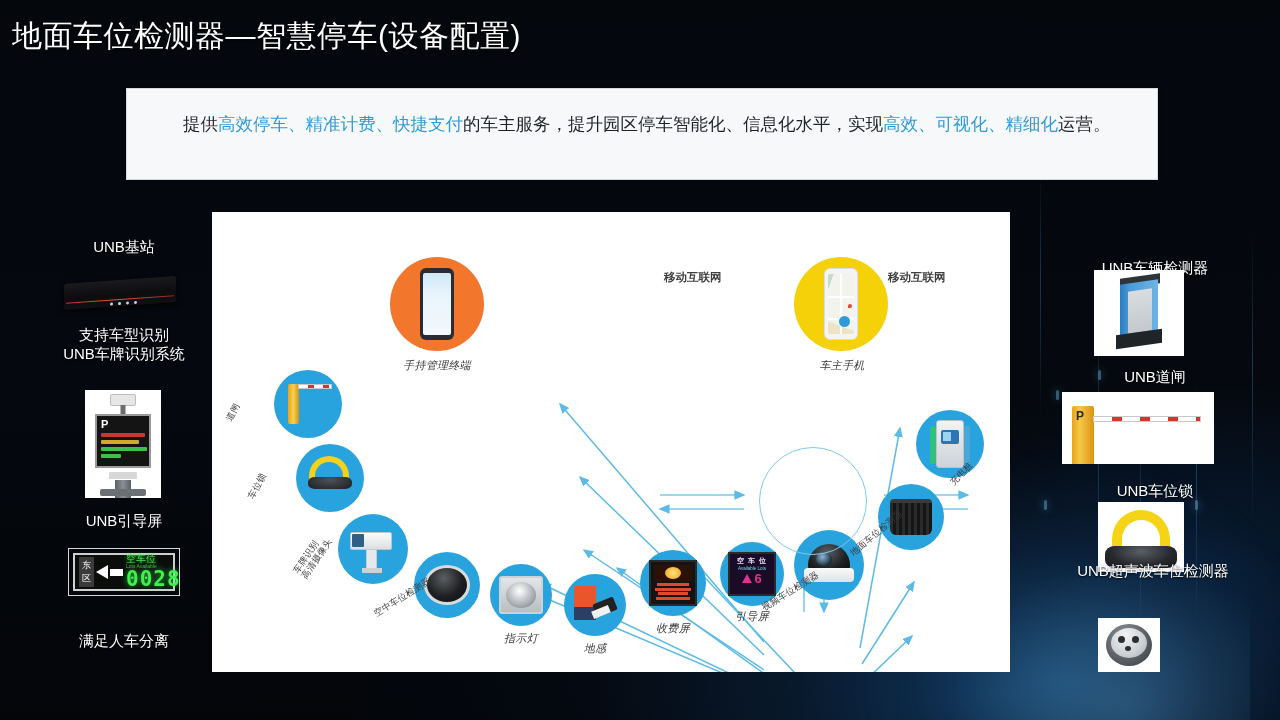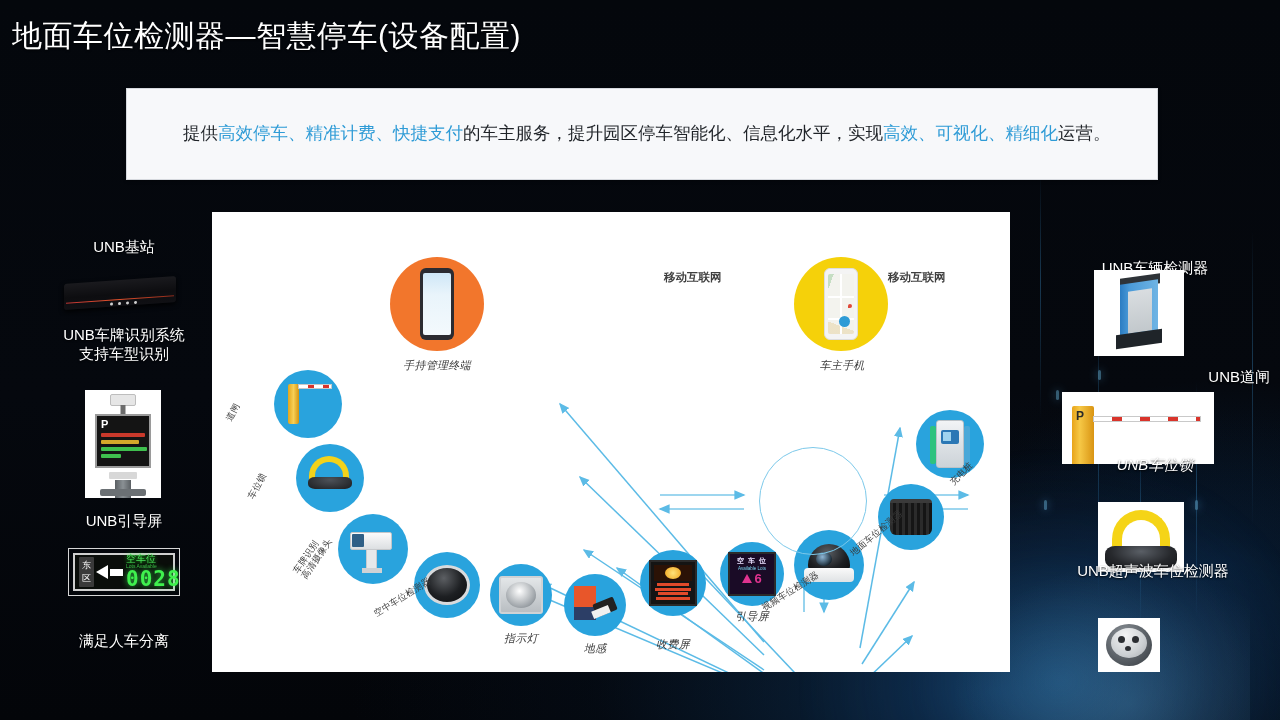--- a/index.html
+++ b/index.html
@@ -52,21 +52,21 @@
     white-space: nowrap;
     text-shadow: 0 1px 2px rgba(0,0,0,0.8);
   }
 
   
   .desc-box {
     position: absolute; left: 126px; top: 88px;
     width: 1032px; height: 92px;
     background: #f7f8fa;
     border: 1px solid #d6d9de;
-    padding: 30px 18px 0 18px;
+    padding: 21px 18px 0 18px;
     line-height: 1.62;
     font-size: 17.5px;
     color: #1f2328;
     box-shadow: 0 1px 3px rgba(0,0,0,0.35);
   }
   .desc-box .indent { display: inline-block; width: 38px; }
   .hl { color: #2e9bd6; }
 
   
   .diagram {
@@ -317,22 +317,22 @@
 <div class="photo photo-nobg" style="left:56px; top:266px; width:136px; height:50px;">
   <div class="bs">
     <div class="bs-dot" style="left:46px;"></div>
     <div class="bs-dot" style="left:54px;"></div>
     <div class="bs-dot" style="left:62px;"></div>
     <div class="bs-dot" style="left:70px;"></div>
   </div>
 </div>
 
 <div class="side-label two-line" style="left:24px; top:326px; width:200px;">
+  <div>支持车型识别</div>
   <div>UNB车牌识别系统</div>
-  <div>支持车型识别</div>
 </div>
 <div class="photo" style="left:85px; top:390px; width:76px; height:108px;">
   <div class="lpr-cam"></div>
   <div class="lpr-neck"></div>
   <div class="lpr-panel">
     <div class="lpr-p">P</div>
     <div class="lpr-row" style="background:#c9392b; width:44px;"></div>
     <div class="lpr-row" style="background:#d4a82a; width:38px;"></div>
     <div class="lpr-row" style="background:#3fbf4e; width:46px;"></div>
     <div class="lpr-row" style="background:#3fbf4e; width:20px;"></div>
@@ -361,29 +361,29 @@
 <div class="side-label" style="left:28px; top:632px; width:192px;">满足人车分离</div>
 
 <div class="side-label" style="left:1040px; top:245px; width:230px;margin-top:14px;">UNB车辆检测器</div>
 <div class="photo" style="left:1094px; top:270px; width:90px; height:86px;">
   <div class="vd-top"></div>
   <div class="vd-body"></div>
   <div class="vd-face"></div>
   <div class="vd-foot"></div>
 </div>
 
-<div class="side-label" style="left:1040px; top:368px; width:230px;text-align:right;">UNB道闸</div>
+<div class="side-label" style="left:1040px; top:368px; width:230px;">UNB道闸</div>
 <div class="photo" style="left:1062px; top:392px; width:152px; height:72px;">
   <div class="bg-post">
       <span class="bg-p">P</span>
     </div>
   <div class="bg-boom"></div>
 </div>
 
-<div class="side-label" style="left:1040px; top:456px; width:230px;font-style:italic;">UNB车位锁</div>
+<div class="side-label" style="left:1040px; top:482px; width:230px;">UNB车位锁</div>
 <div class="photo" style="left:1098px; top:502px; width:86px; height:70px;">
   <div class="pl-arch"></div>
   <div class="pl-base"></div>
 </div>
 
 <div class="side-label" style="left:1028px; top:562px; width:250px;">UNB超声波车位检测器</div>
 <div class="photo" style="left:1098px; top:618px; width:62px; height:54px;">
   <div class="us-outer"></div>
   <div class="us-inner">
     <div class="us-hole" style="left:7px; top:8px;"></div>
@@ -506,21 +506,21 @@
         <div style="width:16px; height:12px; border-radius:50%; background:radial-gradient(circle,#ffe27a,#f0a21a);"></div>
       </div>
       <div style="margin-top:2px;">
         <div style="height:3px; background:#e04a2a; width:32px; margin:1.5px auto;"></div>
         <div style="height:3px; background:#e04a2a; width:36px; margin:1.5px auto;"></div>
         <div style="height:3px; background:#e04a2a; width:30px; margin:1.5px auto;"></div>
         <div style="height:3px; background:#e04a2a; width:34px; margin:1.5px auto;"></div>
       </div>
     </div>
   </div>
-  <div class="cap cap-lg" style="left:428px; top:410px; width:66px; text-align:center;margin-top:16px;">收费屏</div>
+  <div class="cap cap-lg" style="left:428px; top:410px; width:66px; text-align:center;">收费屏</div>
 
   <div class="node node-blue" style="left:508px; top:330px; width:64px; height:64px;">
     <div style="width:48px; height:44px; background:#1a0b26; border:2px solid #2b2b2b; padding:2px; text-align:center;">
       <div style="color:#e9e0ff; font-size:7px; font-weight:bold; letter-spacing:1px;">空 车 位</div>
       <div style="color:#7ad6f0; font-size:4.5px;">Available Lots</div>
       <div style="display:flex; align-items:center; justify-content:center; gap:2px; margin-top:1px;">
         <div style="width:0;height:0;border-left:5px solid transparent;border-right:5px solid transparent;border-bottom:9px solid #e0338f;"></div>
         <span style="color:#e0338f; font-size:13px; font-weight:bold; line-height:1;">6</span>
       </div>
     </div>

